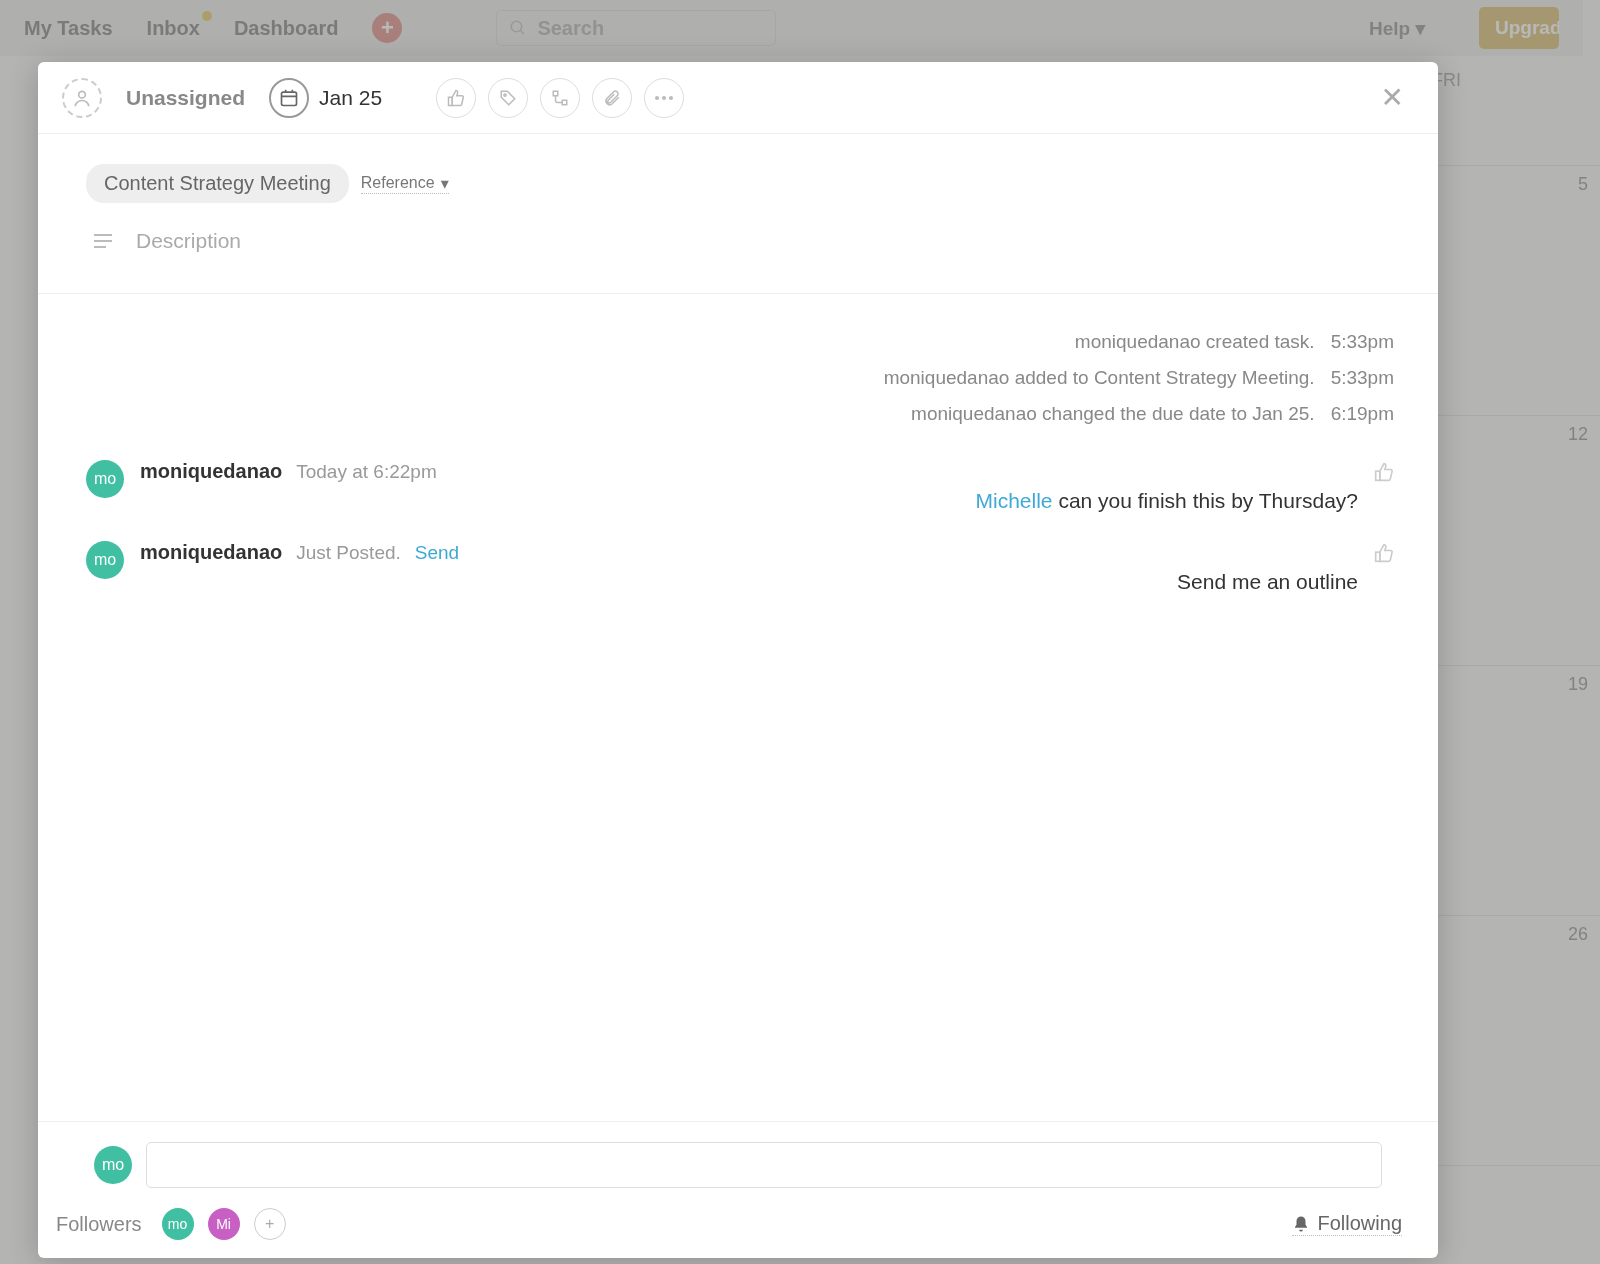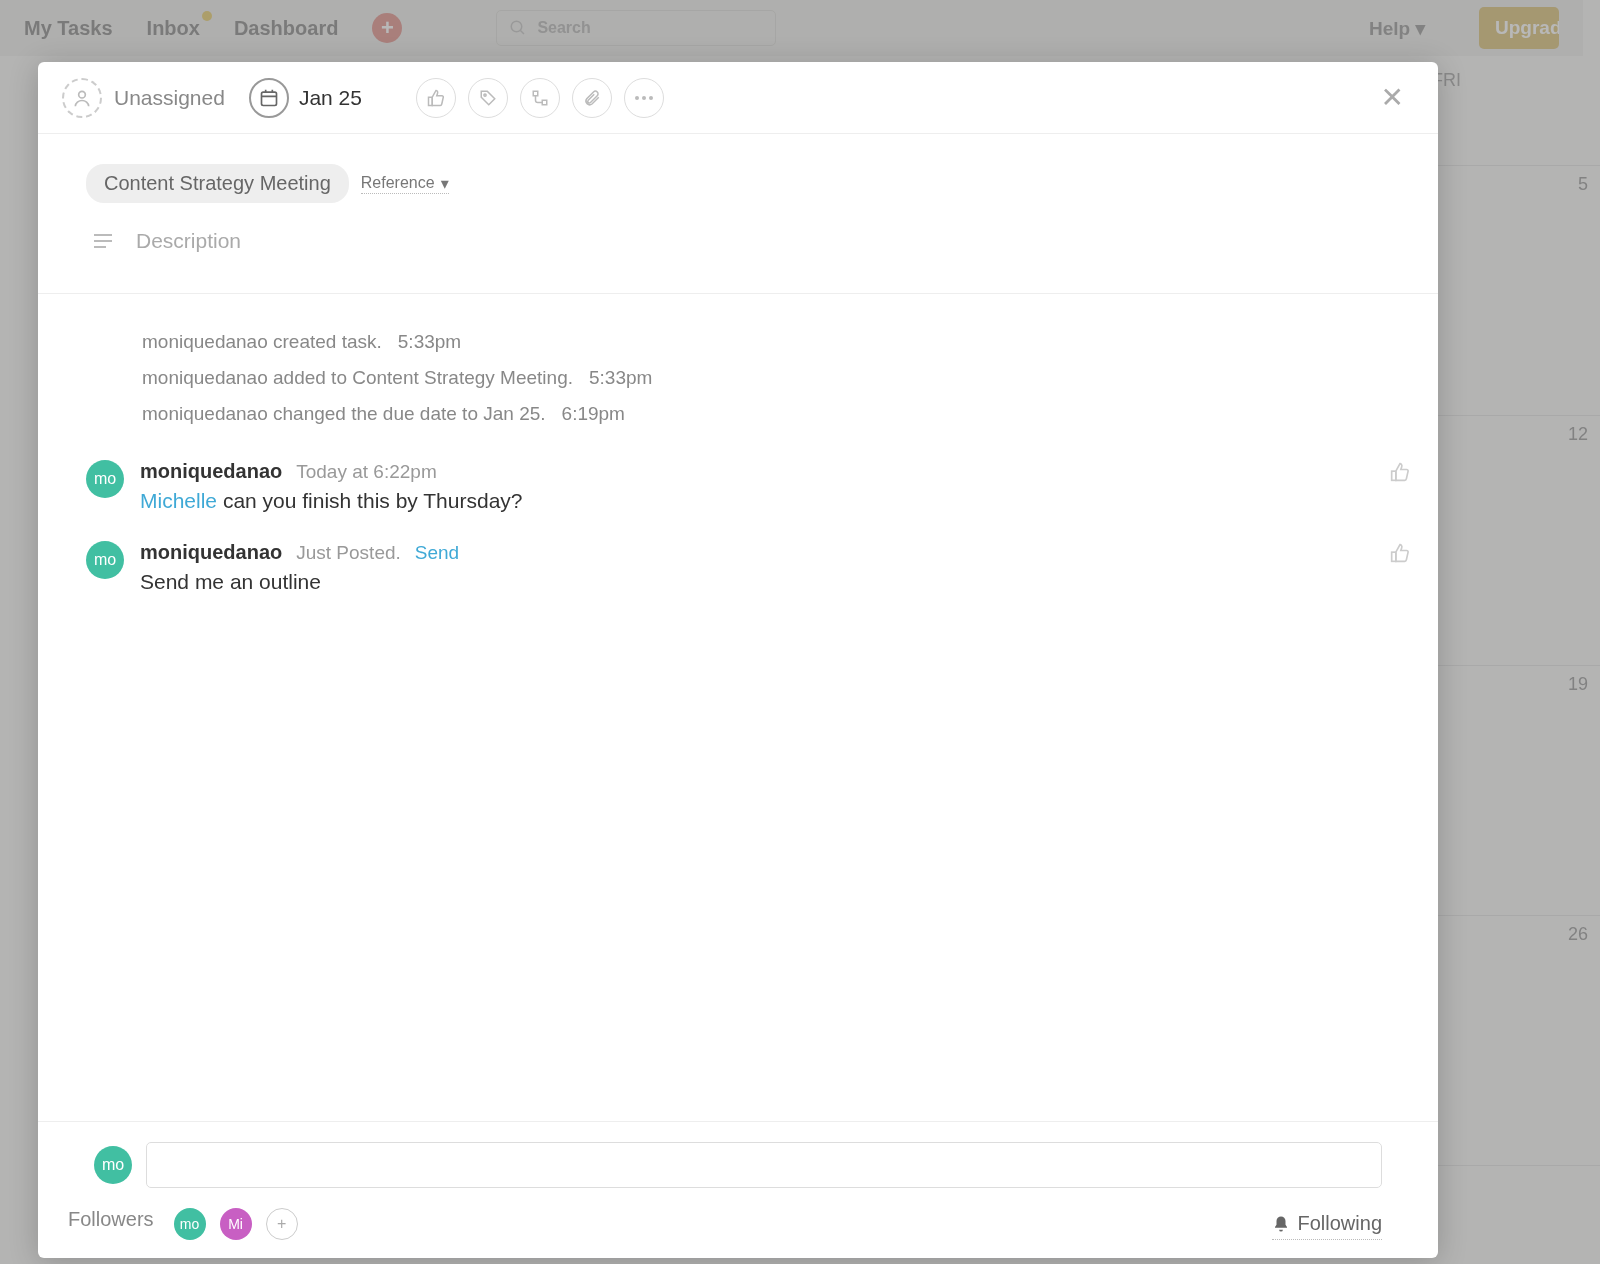--- a/index.html
+++ b/index.html
@@ -4,41 +4,41 @@
 <style>
   * { box-sizing: border-box; margin: 0; padding: 0; }
   html, body { width: 1600px; height: 1264px; font-family: -apple-system, "Helvetica Neue", Arial, sans-serif; background:#fff; overflow:hidden;}
   
   .app-bg { position:absolute; inset:0; background:#f6f6f4; filter:grayscale(0.1);}
   .topbar { position:absolute; top:0; left:0; right:17px; height:56px; background:#ebebe8; display:flex; align-items:center; padding:0 24px; gap:34px; color:#777; font-size:20px;font-weight:bold;}
   .topbar .tab { color:#777; }
   .inbox-dot { position:relative;}
   .inbox-dot::after { content:""; position:absolute; top:-6px; right:-12px; width:10px;height:10px; background:#e8c547; border-radius:50%; }
   .plus-btn { width:30px;height:30px;border-radius:50%; background:#e67e76; color:#fff; display:flex;align-items:center;justify-content:center; font-size:22px;}
-  .searchbox { margin-left:60px; width:280px; height:36px; border:1px solid #d8d8d4; border-radius:5px; display:flex;align-items:center; padding:0 12px; gap:10px; color:#aaa; font-size:16px;}
+  .searchbox { margin-left:60px; width:280px; height:36px; border:1px solid #d8d8d4; border-radius:5px; display:flex;align-items:center; padding:0 12px; gap:10px; color:#aaa; font-size:20px;}
   .topbar .spacer { flex:1;}
   .help { color:#888; font-size:19px;}
   .upgrade { background:#d8b85a; color:#fff; padding:10px 16px; border-radius:5px; font-size:19px; margin-left:20px; overflow:hidden; white-space:nowrap; width:80px;}
   .overlay { position:absolute; inset:0; background:rgba(125,125,125,0.55);}
   .cal-col { position:absolute; right:0; top:56px; width:180px; bottom:0;}
   .cal-head { height:110px; border-bottom:1px solid #ddd; padding:14px 12px; color:#999; font-size:18px;}
   .cal-cell { height:250px; border-bottom:1px solid #ddd; padding:8px 12px; color:#888; font-size:18px; text-align:right;}
   
   .modal { position:absolute; top:62px; left:38px; width:1400px; height:1196px; background:#fff; border-radius:6px; box-shadow:0 4px 30px rgba(0,0,0,0.2); display:flex; flex-direction:column; overflow:hidden;}
   .m-head { height:72px; border-bottom:1px solid #eee; display:flex; align-items:center; padding:0 24px; gap:14px;}
-  .assignee { display:flex; align-items:center; gap:12px;}
+  .assignee { display:flex; align-items:center; gap:24px;font-weight:bold;}
   .assignee-ico { width:40px;height:40px;border-radius:50%; border:2px dashed #ccc; display:flex;align-items:center;justify-content:center; color:#bbb;}
   .assignee-lbl { color:#888; font-size:21px;}
   .date-chip { display:flex; align-items:center; gap:10px; margin-left:10px;}
   .date-ico { width:40px;height:40px;border-radius:50%; border:2px solid #999; display:flex;align-items:center;justify-content:center; color:#666;}
   .date-lbl { color:#333; font-size:21px; font-weight:500;}
   .round-btn { width:40px;height:40px;border-radius:50%; border:1.5px solid #ddd; display:flex;align-items:center;justify-content:center; color:#aaa; background:#fff; cursor:pointer;}
   .actions { display:flex; gap:12px; margin-left:40px;}
   .close { margin-left:auto; color:#aaa; font-size:28px; cursor:pointer; padding:6px 10px;}
-  .m-body { flex:1; overflow:auto; padding:30px 28px 0 48px;}
+  .m-body { flex:1; overflow:auto; padding:30px 44px 0 48px;text-align:right;}
   .chips { display:flex; gap:12px; align-items:center; margin-bottom:26px;}
   .chip { background:#eee; color:#666; padding:8px 18px; border-radius:18px; font-size:20px;}
   .ref { color:#777; font-size:16px; border-bottom:1px dotted #bbb; display:flex;align-items:center; gap:6px;}
   .title-row { display:flex; align-items:center; gap:18px; margin-bottom:26px;}
   .complete { width:44px;height:44px;border-radius:50%; border:2px solid #ddd; display:flex;align-items:center;justify-content:center; color:#ccc;}
   .title { font-size:35px; font-weight:700; color:#222;}
   .desc-row { display:flex; align-items:center; gap:24px; color:#aaa; font-size:21px; margin-left:8px; margin-bottom:40px;}
   .divider { height:1px; background:#eee; margin:0 -48px 30px -48px;}
   .activity { padding-left:56px; color:#888; font-size:19px; line-height:1.9;}
   .activity .act-user { color:#888; font-weight:400;}
@@ -54,21 +54,21 @@
   .c-undo { color:#3fa9d6; font-size:19px;}
   .c-text { color:#333; font-size:21px; margin-top:6px;}
   .mention { color:#3fa9d6;}
   .like-ico { margin-left:auto; color:#ccc;}
   .comment-row-wrap { display:flex; gap:16px; align-items:flex-start;}
   .comment-row-wrap .like-ico { align-self:flex-start; margin-top:2px;}
   
   .m-foot { border-top:1px solid #eee;}
   .compose { display:flex; align-items:center; gap:14px; padding:20px 56px;}
   .compose-input { flex:1; height:46px; border:1px solid #ddd; border-radius:5px;}
-  .followers { display:flex; gap:14px; padding:0 56px 18px 18px;margin-left:12px;}
+  .followers { display:flex; align-items:center; gap:14px; padding:0 36px 18px 18px;}
   .followers-lbl { color:#888; font-size:20px; margin-right:6px;}
   .av-sm { width:32px;height:32px;border-radius:50%; display:flex;align-items:center;justify-content:center; color:#fff; font-size:14px;}
   .add-fol { width:32px;height:32px;border-radius:50%; border:1.5px solid #ccc; display:flex;align-items:center;justify-content:center; color:#aaa;}
   .following { margin-left:auto; display:flex; align-items:center; gap:8px; color:#666; font-size:20px; border-bottom:1px dotted #bbb;}
   svg { display:block;}
 </style>
 </head>
 <body>
 
 <div class="app-bg">

